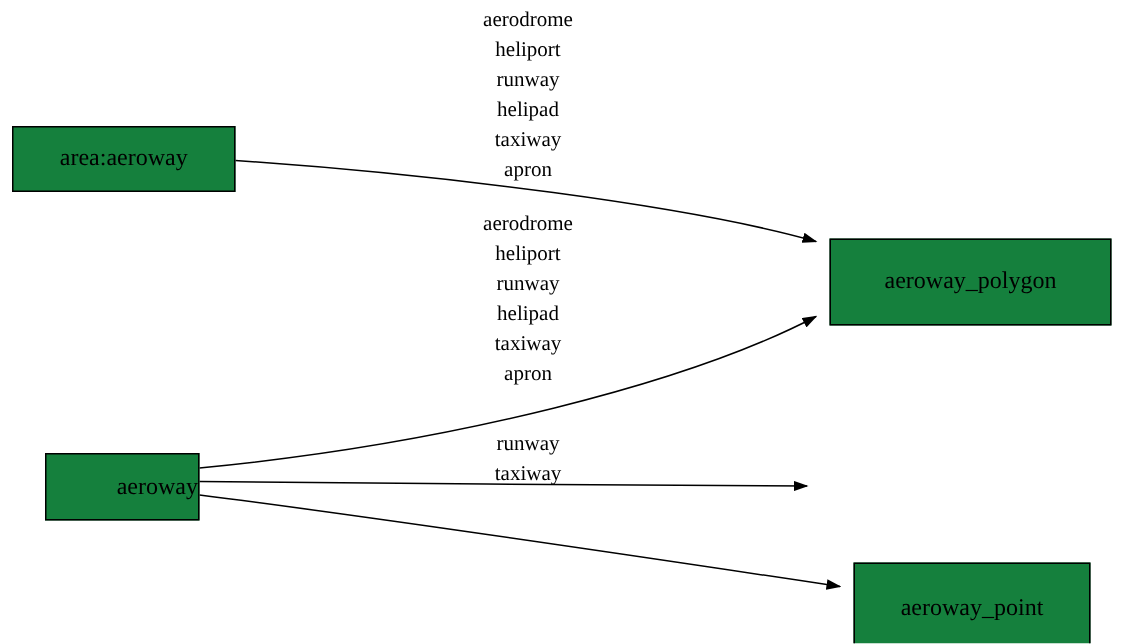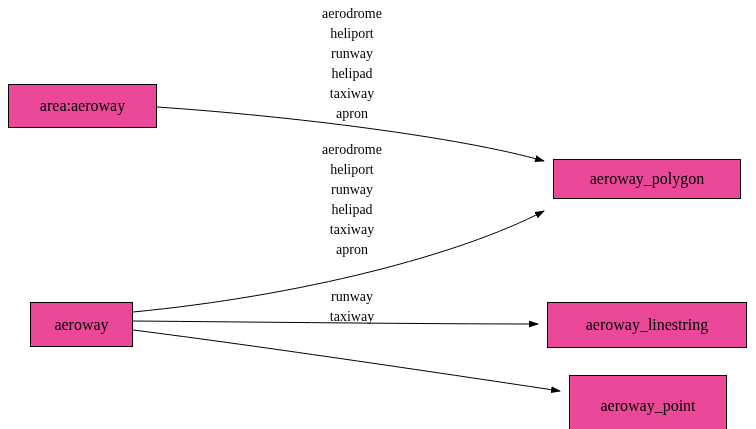--- a/index.html
+++ b/index.html
@@ -25,21 +25,21 @@
   }
   .edges-layer path.edge {
     fill: none;
     stroke: #000000;
     stroke-width: 1;
   }
   .node {
     position: absolute;
     box-sizing: border-box;
     border: 1px solid #000000;
-    background: #ec4899;
+    background: #15803d;
     display: flex;
     align-items: center;
     justify-content: center;
     font-size: 16px;
     white-space: nowrap;
   }
   .edge-label {
     position: absolute;
     text-align: center;
     font-size: 14px;
@@ -61,31 +61,28 @@
     <path class="edge" d="M157,107 C290,116 460,137 544,161" marker-end="url(#arrowhead)"></path>
     <path class="edge" d="M133,312 C300,296 460,255 544,211" marker-end="url(#arrowhead)"></path>
     <path class="edge" d="M133,321 C250,322 430,324 538,324" marker-end="url(#arrowhead)"></path>
     <path class="edge" d="M133,330 C260,346 460,376 560,391" marker-end="url(#arrowhead)"></path>
   </svg>
 
   <div class="node" style="left:8px; top:84px; width:149px; height:44px;">
     <span>area:aeroway</span>
   </div>
 
-  <div class="node" style="left:30px; top:302px; width:103px; height:45px;">
+  <div class="node" style="left:30px; top:302px; width:103px; height:45px;justify-content:flex-end;">
     <span>aeroway</span>
   </div>
 
-  <div class="node" style="left:553px; top:159px; width:188px; height:40px;">
+  <div class="node" style="left:553px; top:159px; width:188px; height:58px;">
     <span>aeroway_polygon</span>
   </div>
 
-  <div class="node" style="left:547px; top:302px; width:200px; height:46px;">
-    <span>aeroway_linestring</span>
-  </div>
 
   <div class="node" style="left:569px; top:375px; width:158px; height:61px;">
     <span>aeroway_point</span>
   </div>
 
   <div class="edge-label" style="left:278px; top:4px; width:148px;">aerodrome
 heliport
 runway
 helipad
 taxiway

